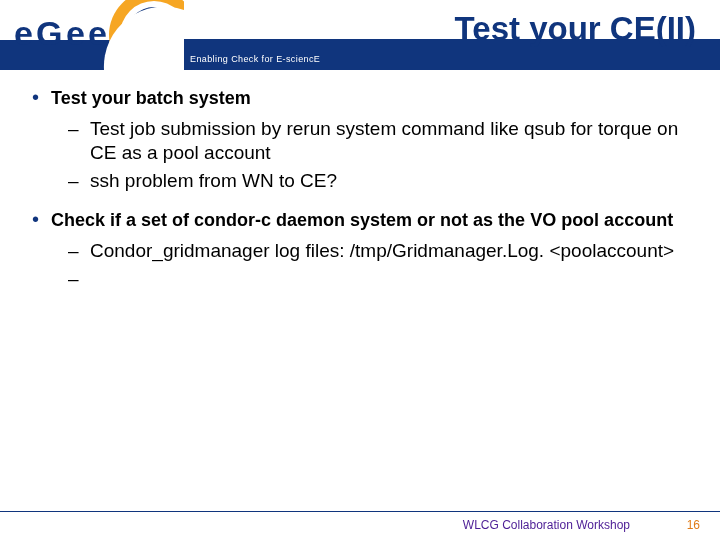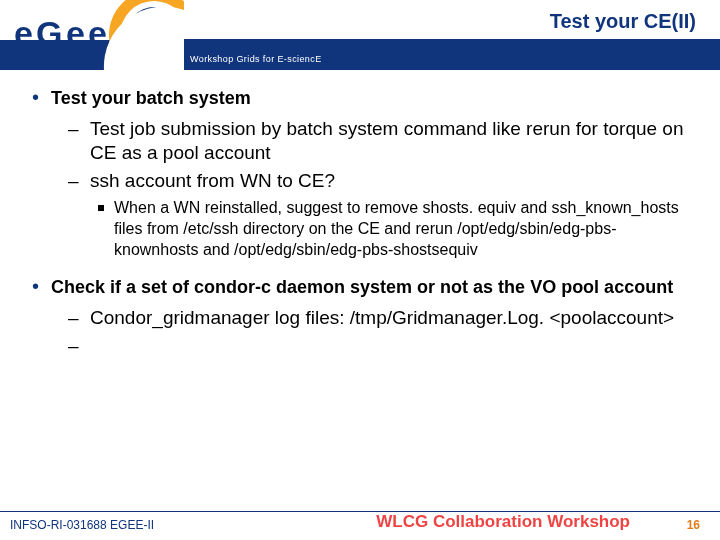--- a/index.html
+++ b/index.html
@@ -8,21 +8,21 @@
 
   
   .header { position: relative; height: 70px; }
   .blue-band { position: absolute; left: 0; right: 0; top: 40px; height: 30px; background: #10357d; }
   .tagline {
     position: absolute; left: 190px; top: 54px;
     font-size: 9px; letter-spacing: 0.4px; color: #fff;
   }
   .title {
     position: absolute; right: 24px; top: 10px;
-    font-size: 20px; font-weight: bold; color: #10357d;
+    font-size: 33px; font-weight: bold; color: #10357d;
   }
   .title-underline {
     position: absolute; right: 0; top: 39px; width: 540px; height: 2px;
     background: #10357d;
   }
   
   .logo { position: absolute; left: 4px; top: 0; width: 180px; height: 70px; }
   .logo svg { width: 100%; height: 100%; }
 
   
@@ -42,33 +42,33 @@
   ul.level3 { list-style: none; margin: 4px 0 0 30px; }
   ul.level3 > li { margin-bottom: 2px; }
   .bullet3 { display: flex; align-items: flex-start; }
   .b3sq { width: 6px; height: 6px; background: #000; margin-top: 8px; margin-right: 10px; flex-shrink: 0; }
   .b3text { font-size: 16px; line-height: 21px; }
 
   
   .footer { position: absolute; left: 0; right: 0; bottom: 8px; height: 20px; }
   .foot-left { position: absolute; left: 10px; bottom: 0; font-size: 12px; color: #10357d; }
   .foot-line { position: absolute; left: 0; right: 0; bottom: 20px; height: 1px; background: #10357d; }
-  .foot-center { position: absolute; right: 90px; bottom: 0; font-size: 17px; color: #ef4444; font-weight: bold; }
-  .foot-num { position: absolute; right: 20px; bottom: 0; font-size: 12px; color: #e07d1a; font-weight: bold; }
+  .foot-center { position: absolute; right: 90px; bottom: 0; font-size: 12px; color: #4c1d95; font-weight: normal; }
+  .foot-num { position: absolute; right: 20px; bottom: 0; font-size: 12px; color: #e07d1a; font-weight: normal; }
 </style>
 </head>
 <body>
 
 <div class="slide">
 
   <div class="header">
     <div class="blue-band"></div>
     <div class="title-underline"></div>
     <div class="title">Test your CE(II)</div>
-    <div class="tagline">Workshop Grids for E-sciencE</div>
+    <div class="tagline">Enabling Check for E-sciencE</div>
     <div class="logo">
       <svg viewBox="0 0 180 70">
         <defs>
           <clipPath id="cp">
               <rect x="0" y="0" width="180" height="70"></rect>
             </clipPath>
         </defs>
         <g clip-path="url(#cp)">
           <circle cx="150" cy="35" r="45" fill="#f6a623"></circle>
           <circle cx="150" cy="35" r="34" fill="#fff"></circle>
@@ -87,36 +87,28 @@
     <ul class="level1">
       <li>
         <div class="bullet1">
           <span class="b1dot">•</span>
           <span class="b1text">Test your batch system</span>
         </div>
         <ul class="level2">
           <li>
             <div class="bullet2">
               <span class="b2dash">–</span>
-              <span class="b2text">Test job submission by batch system command like rerun for torque on CE as a pool account</span>
+              <span class="b2text">Test job submission by rerun system command like qsub for torque on CE as a pool account</span>
             </div>
           </li>
           <li>
             <div class="bullet2">
               <span class="b2dash">–</span>
-              <span class="b2text">ssh account from WN to CE?</span>
+              <span class="b2text">ssh problem from WN to CE?</span>
             </div>
-            <ul class="level3">
-              <li>
-                <div class="bullet3">
-                  <span class="b3sq"></span>
-                  <span class="b3text">When a WN reinstalled, suggest to remove shosts. equiv and ssh_known_hosts files from /etc/ssh directory on the CE  and rerun /opt/edg/sbin/edg-pbs-knownhosts and /opt/edg/sbin/edg-pbs-shostsequiv</span>
-                </div>
-              </li>
-            </ul>
           </li>
         </ul>
       </li>
 
       <li>
         <div class="bullet1">
           <span class="b1dot">•</span>
           <span class="b1text">Check if a set of condor-c daemon system or not as the VO pool account</span>
         </div>
         <ul class="level2">
@@ -131,18 +123,17 @@
               <span class="b2dash">–</span>
             </div>
           </li>
         </ul>
       </li>
     </ul>
   </div>
 
   <div class="footer">
     <div class="foot-line"></div>
-    <div class="foot-left">INFSO-RI-031688 EGEE-II</div>
     <div class="foot-center">WLCG Collaboration Workshop</div>
     <div class="foot-num">16</div>
   </div>
 
 </div>
 
 </body></html>

